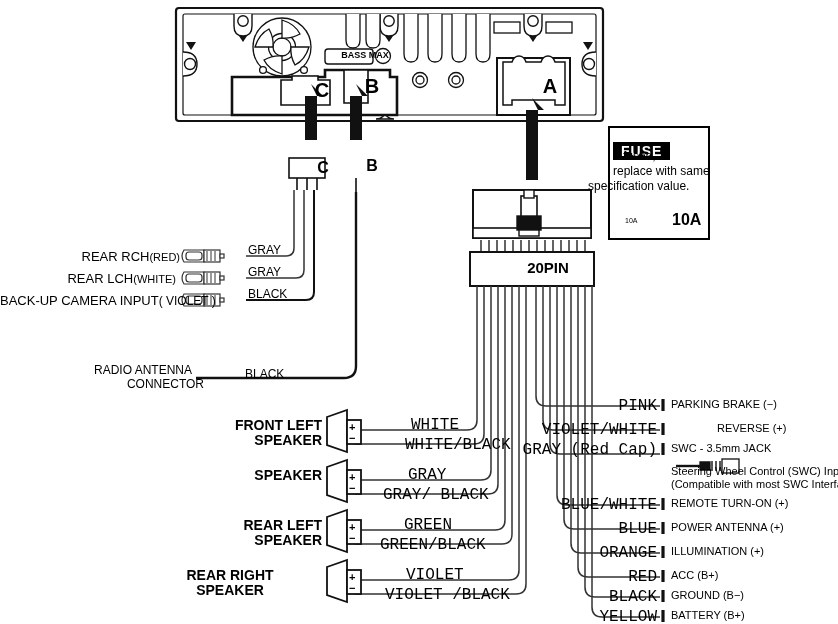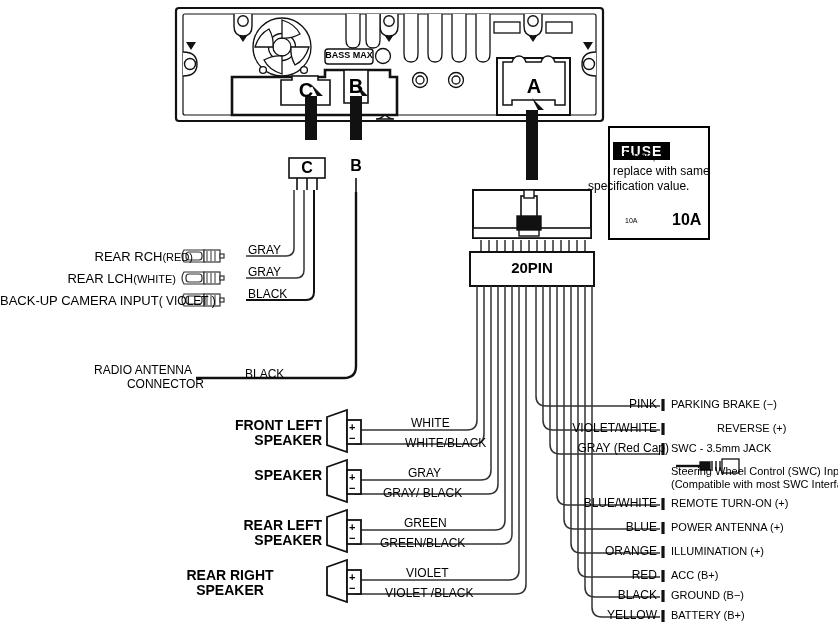--- a/index.html
+++ b/index.html
@@ -6,33 +6,33 @@
   html,body{margin:0;padding:0;background:#ffffff;}
   body{
     width:838px;height:624px;position:relative;overflow:hidden;
     font-family:"Liberation Sans", sans-serif;
     color:#000;
   }
   .stage{position:absolute;left:0;top:0;width:838px;height:624px;}
   svg.layer{position:absolute;left:0;top:0;width:838px;height:624px;}
   .txt{position:absolute;white-space:nowrap;line-height:1.05;}
   .lbl-right{ text-align:right; }
-  .lbl-center{ text-align:center; }
+  .lbl-center{ text-align:center;padding-left:16px; }
 
   
   .t13{font-size:13px;}
   .t12{font-size:12px;}
   .t11{font-size:11px;}
   .t10{font-size:10px;}
   .t15b{font-size:15px;font-weight:bold;}
   .t16b{font-size:16px;font-weight:bold;}
   .t20b{font-size:20px;font-weight:bold;}
 
   .spk-label{font-size:14px;font-weight:bold;text-align:right;line-height:15px;}
-  .wire-name{font-size:12px;}
+  .wire-name{font-size:16px;font-family:Liberation Mono, monospace;}
   .fn-name{font-size:11px;}
 
   
   .fusebox{
     position:absolute;border:2px solid #000;background:#fff;
   }
   .fuse-title{
     position:absolute;background:#000;color:#fff;font-weight:bold;
     font-size:14px;letter-spacing:1px;padding:1px 8px;margin-top:12px;
   }
@@ -289,21 +289,21 @@
   <div class="txt t15b lbl-center" style="left:470px;top:260px;width:124px;">20PIN</div>
 
   <div class="fusebox" style="left:608px;top:126px;width:98px;height:110px;"></div>
   <div class="fuse-title" style="left:613px;top:130px;">FUSE</div>
   <div class="txt t12" style="left:613px;top:150px;">If fused,</div>
   <div class="txt t12" style="left:613px;top:165px;">replace with same</div>
   <div class="txt t12" style="left:588px;top:180px;">specification value.</div>
   <div class="txt" style="left:625px;top:217px;font-size:7px;">10A</div>
   <div class="txt t16b" style="left:672px;top:212px;">10A</div>
 
-  <div class="txt lbl-right" style="left:17px;top:248px;width:176px;">
+  <div class="txt lbl-right" style="left:4px;top:248px;width:176px;">
     <span class="t13">REAR  RCH</span><span class="t11">(RED)</span>
   </div>
   <div class="txt lbl-right" style="left:0px;top:270px;width:176px;">
     <span class="t13">REAR  LCH</span><span class="t11">(WHITE)</span>
   </div>
   <div class="txt lbl-right" style="left:0px;top:292px;width:176px;">
     <span class="t13">BACK-UP CAMERA INPUT</span><span class="t12">( VIOLET )</span>
   </div>
 
   <div class="txt t12" style="left:248px;top:244px;">GRAY</div>
@@ -348,21 +348,21 @@
   <div class="txt" style="left:349px;top:583px;font-size:11px;font-weight:bold;">−</div>
   <div class="txt wire-name" style="left:406px;top:567px;">VIOLET</div>
   <div class="txt wire-name" style="left:385px;top:587px;">VIOLET /BLACK</div>
 
   <div class="txt wire-name lbl-right" style="left:500px;top:398px;width:157px;">PINK</div>
   <div class="txt fn-name" style="left:671px;top:399px;">PARKING BRAKE (−)</div>
 
   <div class="txt wire-name lbl-right" style="left:500px;top:422px;width:157px;">VIOLET/WHITE</div>
   <div class="txt fn-name" style="left:671px;top:423px;padding-left:46px;">REVERSE (+)</div>
 
-  <div class="txt wire-name lbl-right" style="left:500px;top:442px;width:157px;padding-left:12px;">GRAY (Red Cap)</div>
+  <div class="txt wire-name lbl-right" style="left:500px;top:442px;width:157px;">GRAY (Red Cap)</div>
   <div class="txt fn-name" style="left:671px;top:443px;">SWC - 3.5mm JACK</div>
 
   <div class="txt wire-name lbl-right" style="left:500px;top:497px;width:157px;">BLUE/WHITE</div>
   <div class="txt fn-name" style="left:671px;top:498px;">REMOTE TURN-ON (+)</div>
 
   <div class="txt wire-name lbl-right" style="left:500px;top:521px;width:157px;">BLUE</div>
   <div class="txt fn-name" style="left:671px;top:522px;">POWER ANTENNA (+)</div>
 
   <div class="txt wire-name lbl-right" style="left:500px;top:545px;width:157px;">ORANGE</div>
   <div class="txt fn-name" style="left:671px;top:546px;">ILLUMINATION (+)</div>

